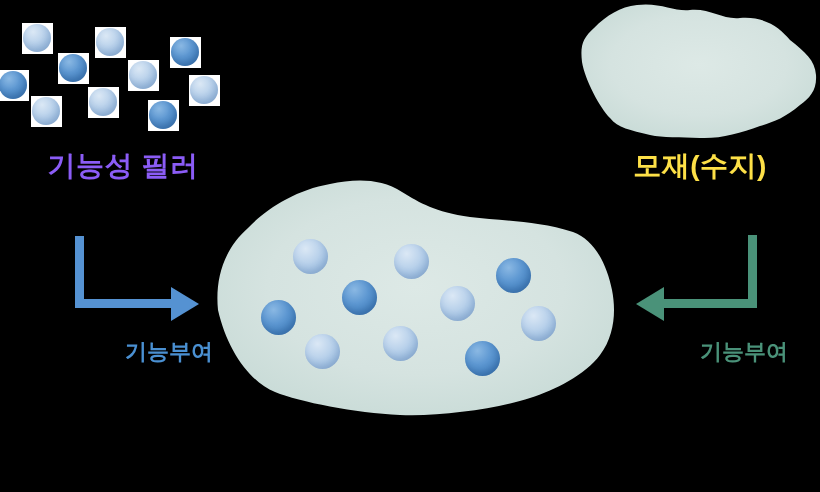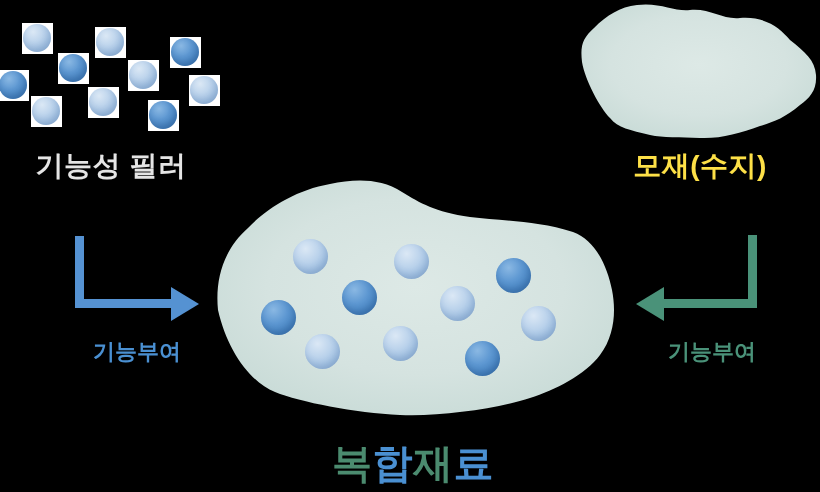--- a/index.html
+++ b/index.html
@@ -17,29 +17,29 @@
   .layer { position: absolute; left: 0; top: 0; width: 820px; height: 492px; pointer-events: none; }
 
   
   .label {
     position: absolute;
     text-align: center;
     font-weight: 700;
     letter-spacing: 0.5px;
     white-space: nowrap;
   }
-  .label-filler   { left: 0px;   top: 147px; width: 222px; font-size: 28px; color: #e5e5e5; }
+  .label-filler   { left: 0px;   top: 147px; width: 222px; font-size: 28px; color: #8b5cf6; padding-left: 12px; }
   .label-resin    { left: 583px; top: 147px; width: 234px; font-size: 28px; color: #fde047; }
   .label-composite{ left: 263px; top: 436px; width: 300px; font-size: 40px; font-weight: 700; }
   .char-g { color: #4B8B6F; }
   .char-b { color: #4A90D2; }
 
   .caption {
     position: absolute;
-    text-align: center;
+    text-align: right;
     font-size: 22px;
     font-weight: 600;
     white-space: nowrap;
   }
   .caption-left  { left: 61px;  top: 337px; width: 152px; color: #4A90D2; }
   .caption-right { left: 636px; top: 337px; width: 152px; color: #4A9279; }
 
   
   .arrow-part { position: absolute; }
   .blue  { background: #5592D2; }
@@ -164,23 +164,20 @@
       <div class="sphere dark on-blob" style="height: 35px; width: 35px; left: 260.5px; top: 299.5px;"></div>
       <div class="sphere light on-blob" style="height: 35px; width: 35px; left: 439.5px; top: 285.5px;"></div>
       <div class="sphere light on-blob" style="height: 35px; width: 35px; left: 520.5px; top: 305.5px;"></div>
       <div class="sphere light on-blob" style="height: 35px; width: 35px; left: 304.5px; top: 333.5px;"></div>
       <div class="sphere light on-blob" style="height: 35px; width: 35px; left: 382.5px; top: 325.5px;"></div>
       <div class="sphere dark on-blob" style="height: 35px; width: 35px; left: 464.5px; top: 340.5px;"></div>
     </div>
 
   <div class="label label-filler">기능성 필러</div>
   <div class="label label-resin">모재(수지)</div>
-  <div class="label label-composite">
-    <span class="char-g">복</span><span class="char-b">합</span><span class="char-g">재</span><span class="char-b">료</span>
-  </div>
 
   <div>
     <div class="arrow-part blue" style="left:75px; top:236px; width:9px; height:72px;"></div>
     <div class="arrow-part blue" style="left:75px; top:299px; width:97px; height:9px;"></div>
     <div class="arrow-head head-right"></div>
   </div>
   <div class="caption caption-left">기능부여</div>
 
   <div>
     <div class="arrow-part green" style="left:748px; top:235px; width:9px; height:73px;"></div>

